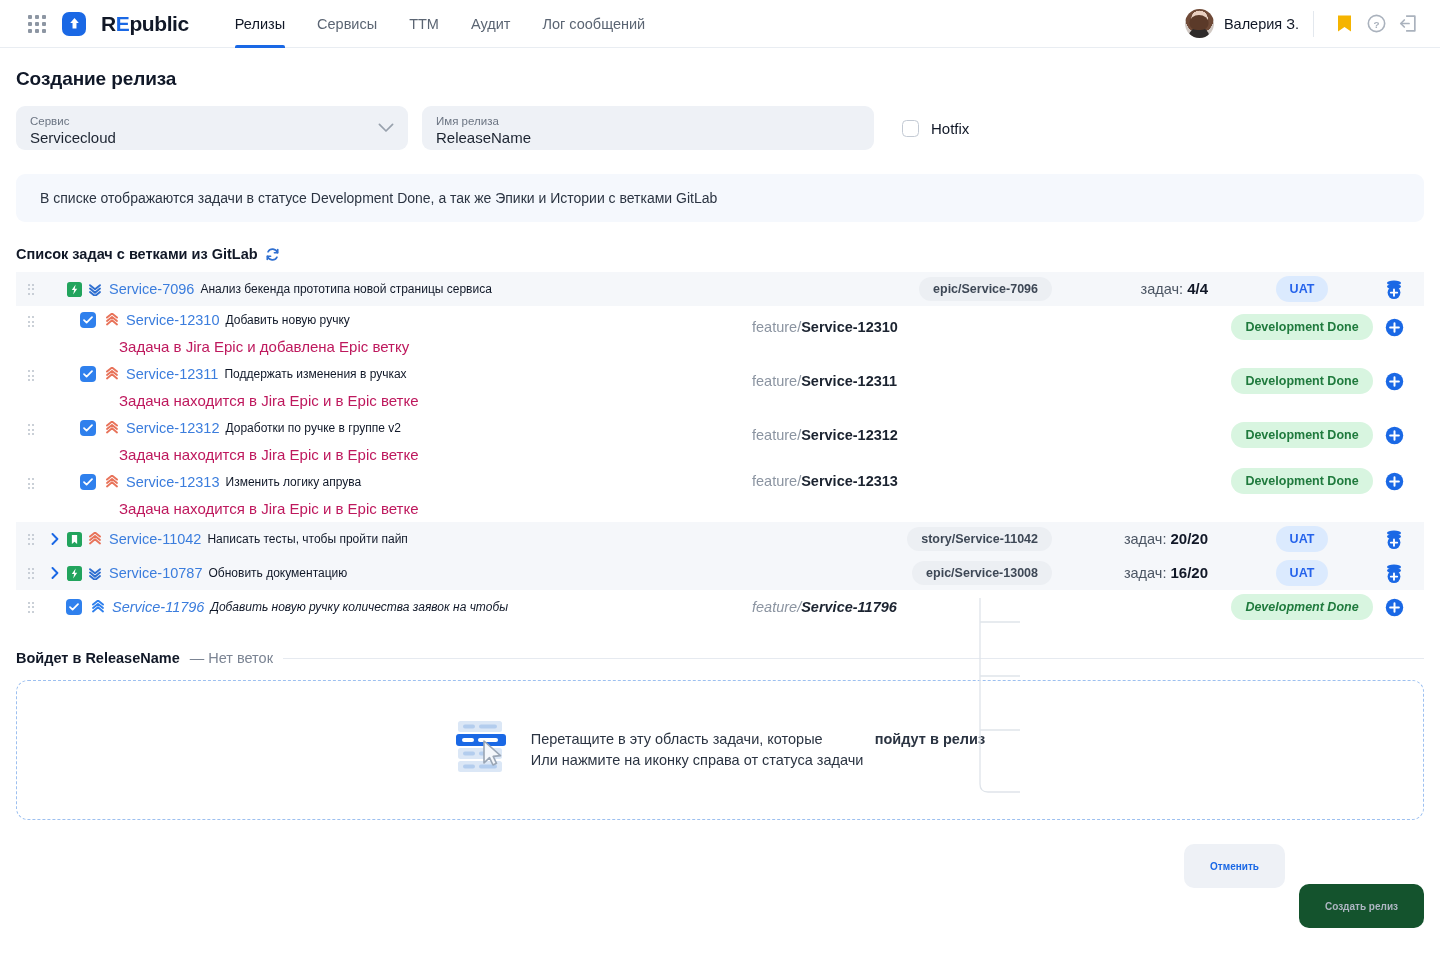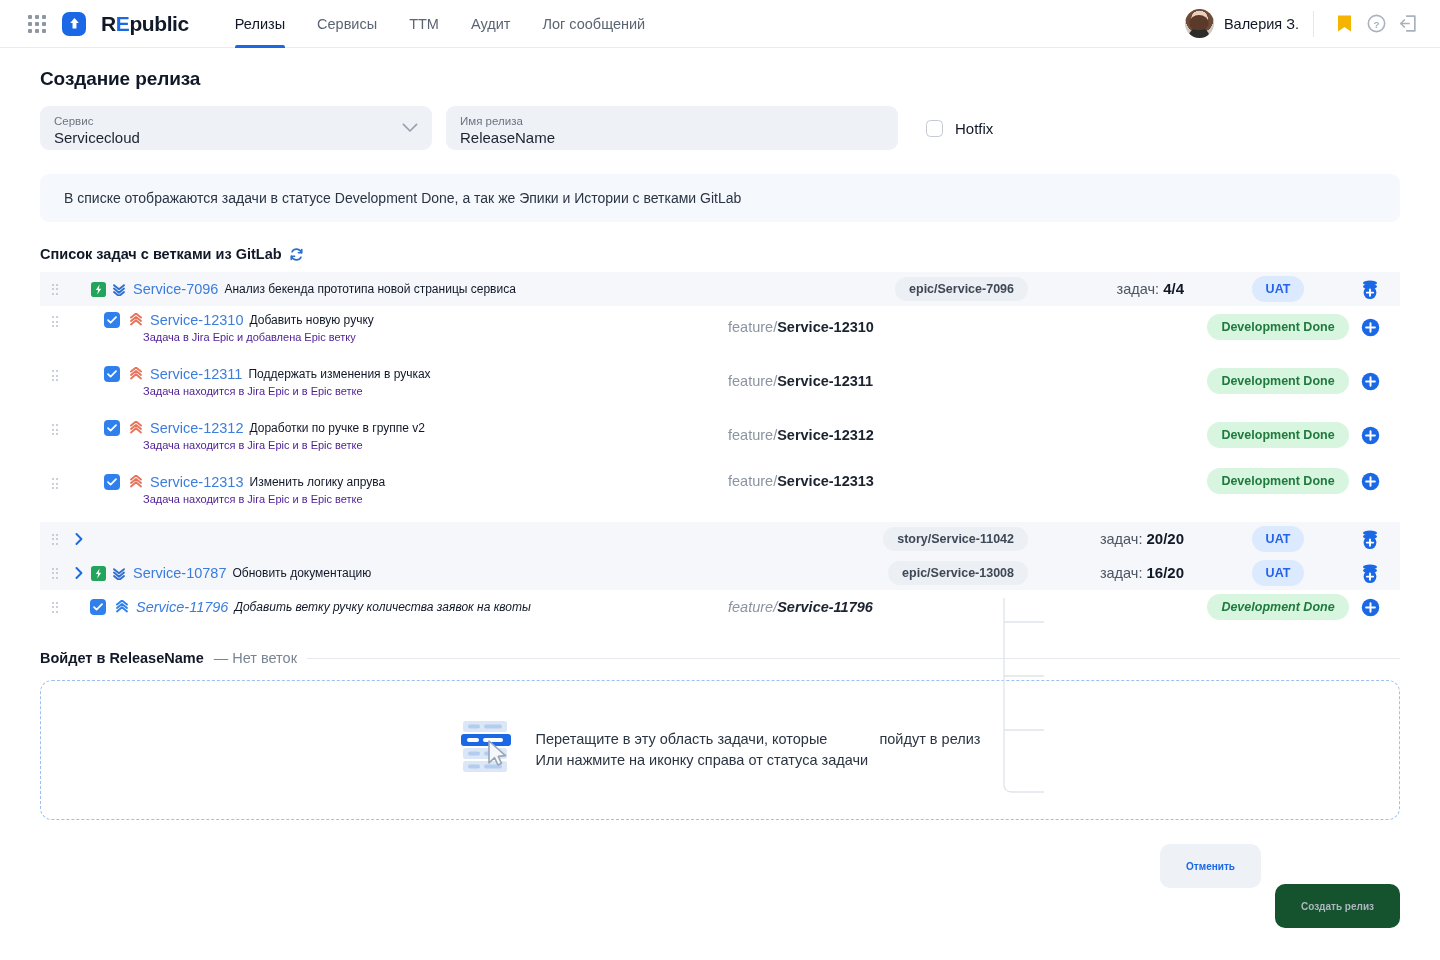--- a/index.html
+++ b/index.html
@@ -67,21 +67,21 @@
   }
   .avatar:before{
     content:""; position:absolute; left:50%; top:20%; width:19px; height:15px;
     transform: translateX(-50%); border-radius: 50% 50% 40% 40%; background:#5b3a29; z-index:2;
   }
   .username { font-size: 14.5px; color: #111827; margin: 0 14px 0 10px; white-space: nowrap;}
   .vdiv { width: 1px; height: 26px; background: #e3e8ee; margin: 0 14px 0 0; }
   .ic-btn { width: 32px; height: 32px; display:flex; align-items:center; justify-content:center; cursor:pointer;}
 
   
-  .page { padding: 0 40px; }
+  .page { padding: 0 16px; }
   .page-title { font-size: 19px; font-weight: 700; margin: 20px 0 16px 0; letter-spacing: -0.1px;}
 
   
   .form-row { display: flex; align-items: center; gap: 14px; }
   .field {
     background: #eef1f6; border-radius: 9px;
     height: 44px; padding: 5px 14px 0 14px;
     display: flex; flex-direction: column; justify-content: center;
     position: relative;
   }
@@ -136,21 +136,21 @@
   .spacer-caret { width: 22px; flex: none; }
   .cb {
     width: 16px; height: 16px; border-radius: 4px; background: #2f80ed;
     display: flex; align-items: center; justify-content: center; flex: none;
     margin-right: 8px; cursor: pointer;
   }
   .type-ico { width: 16px; height: 16px; flex: none; margin-right: 5px; display:flex; align-items:center; justify-content:center;}
   .prio { width: 15px; height: 15px; flex: none; margin-right: 7px; display:flex; align-items:center; justify-content:center;}
   .key { color: #3b7ddd; font-size: 14.5px; white-space: nowrap; cursor: pointer; }
   .summary { color: #101828; font-size: 12px; margin-left: 6px; white-space: nowrap;}
-  .sub-note { font-size: 11px; color: #4c1d95; margin-top: 3px; }
+  .sub-note { font-size: 15px; color: #be185d; margin-top: 10px; }
   .left-cell { display:flex; align-items:center; min-width:0; }
   .row.sub .left-cell { flex-direction: column; align-items: flex-start; padding-top: 6px; }
   .left-line { display: flex; align-items: center; }
   .pad-sub { width: 36px; flex: none; }
 
   .right-cell { margin-left: auto; display: flex; align-items: center; flex: none; }
   .branch-pill {
     background: #eceff3; color: #3e4856; font-size: 12.5px; font-weight: 700;
     border-radius: 12px; padding: 5px 14px; white-space: nowrap;
   }
@@ -180,21 +180,21 @@
   .dz-head { display: flex; align-items: center; gap: 10px; margin: 26px 0 0 0;}
   .dz-head .t1 { font-size: 14.5px; font-weight: 700; color: #111827; white-space: nowrap;}
   .dz-head .t2 { font-size: 14.5px; color: #7b8493; white-space: nowrap;}
   .dz-head .rule { flex: 1; height: 1px; background: #e6eaf0; }
   .dropzone {
     margin-top: 14px; height: 140px;
     border: 1.6px dashed #9dc0f0; border-radius: 12px;
     display: flex; align-items: center; justify-content: center; gap: 22px;
   }
   .dz-text { font-size: 14.5px; color: #2b3442; line-height: 21px;}
-  .dz-text b { font-weight: 400; margin-left: 48px; }
+  .dz-text b { font-weight: 700; margin-left: 48px; }
 
   
   .footer { display: flex; justify-content: flex-end; gap: 14px; margin-top: 24px; padding-right: 0px;}
   .btn { height: 44px; border-radius: 10px; font-size: 10px; font-weight: 700; padding: 0 26px;
          display:flex; align-items:center; justify-content:center; border: none; cursor: pointer;}
   .btn.cancel { background: #eef1f6; color: #1a68e5; }
   .btn.create { background: #14532d; color: #aeb6c2; cursor: default; margin-top: 40px;}
 </style>
 </head>
 <body>
@@ -570,20 +570,37 @@
             <i></i>
             <i></i>
             <i></i>
           </span>
         </div>
       <div class="caret">
         <svg width="8" height="12" viewBox="0 0 8 12">
             <path d="M1.5 1 6.4 6 1.5 11" fill="none" stroke="#1a68e5" stroke-width="1.9" stroke-linecap="round" stroke-linejoin="round"></path>
           </svg>
       </div>
+      <div class="left-cell">
+        <span class="type-ico">
+          <svg width="15" height="15" viewBox="0 0 16 16">
+              <rect width="16" height="16" rx="3" fill="#22a45d"></rect>
+              <path d="M5.2 3.3h5.6v9.4L8 10.3l-2.8 2.4z" fill="#ffffff"></path>
+            </svg>
+        </span>
+        <span class="prio">
+          <svg width="14" height="14" viewBox="0 0 14 14">
+            <path d="M2 4.6 7 0.5l5 4.1" fill="none" stroke="#e8735a" stroke-width="1.9" stroke-linecap="round" stroke-linejoin="round"></path>
+            <path d="M2 8 7 3.9l5 4.1" fill="none" stroke="#e8735a" stroke-width="1.9" stroke-linecap="round" stroke-linejoin="round"></path>
+            <path d="M2 11.4 7 7.3l5 4.1" fill="none" stroke="#e8735a" stroke-width="1.9" stroke-linecap="round" stroke-linejoin="round"></path>
+          </svg>
+        </span>
+        <span class="key">Service-11042</span>
+        <span class="summary">Написать тесты, чтобы пройти пайп</span>
+      </div>
       <div class="right-cell">
         <div class="col-branch right">
           <span class="branch-pill">story/Service-11042</span>
         </div>
         <div class="col-count">
           <span class="count"><span>задач:</span> <b>20/20</b></span>
         </div>
         <div class="col-status">
           <span class="status uat">UAT</span>
         </div>
@@ -675,21 +692,21 @@
             </svg>
         </span>
         <span class="prio">
           <svg width="14" height="14" viewBox="0 0 14 14">
             <path d="M2 4.6 7 0.5l5 4.1" fill="none" stroke="#2f80ed" stroke-width="1.9" stroke-linecap="round" stroke-linejoin="round"></path>
             <path d="M2 8 7 3.9l5 4.1" fill="none" stroke="#2f80ed" stroke-width="1.9" stroke-linecap="round" stroke-linejoin="round"></path>
             <path d="M2 11.4 7 7.3l5 4.1" fill="none" stroke="#2f80ed" stroke-width="1.9" stroke-linecap="round" stroke-linejoin="round"></path>
           </svg>
         </span>
         <span class="key">Service-11796</span>
-        <span class="summary">Добавить ветку ручку количества заявок на квоты</span>
+        <span class="summary">Добавить новую ручку количества заявок на чтобы</span>
       </div>
       <div class="right-cell">
         <div class="col-branch">
           <span class="branch-plain"><span class="pfx">feature/</span><span class="sfx">Service-11796</span></span>
         </div>
         <div class="col-count"></div>
         <div class="col-status">
           <span class="status dev">Development Done</span>
         </div>
         <div class="col-add">

